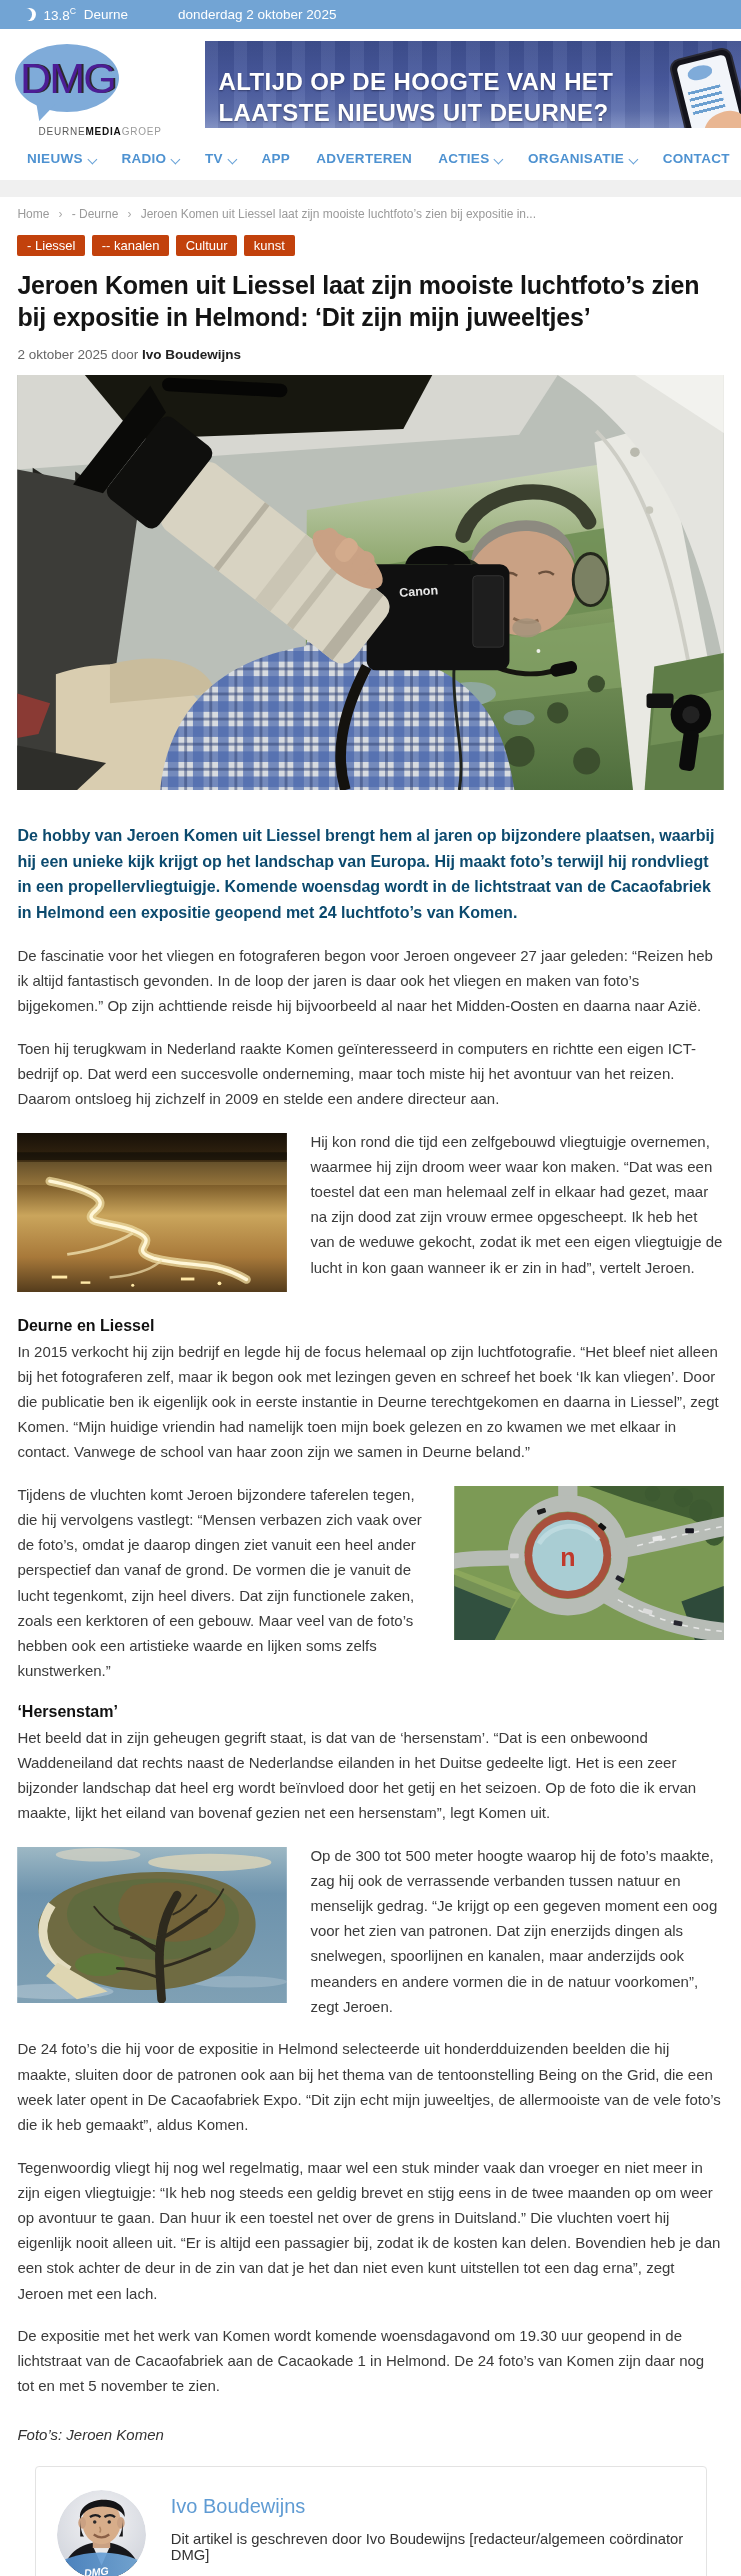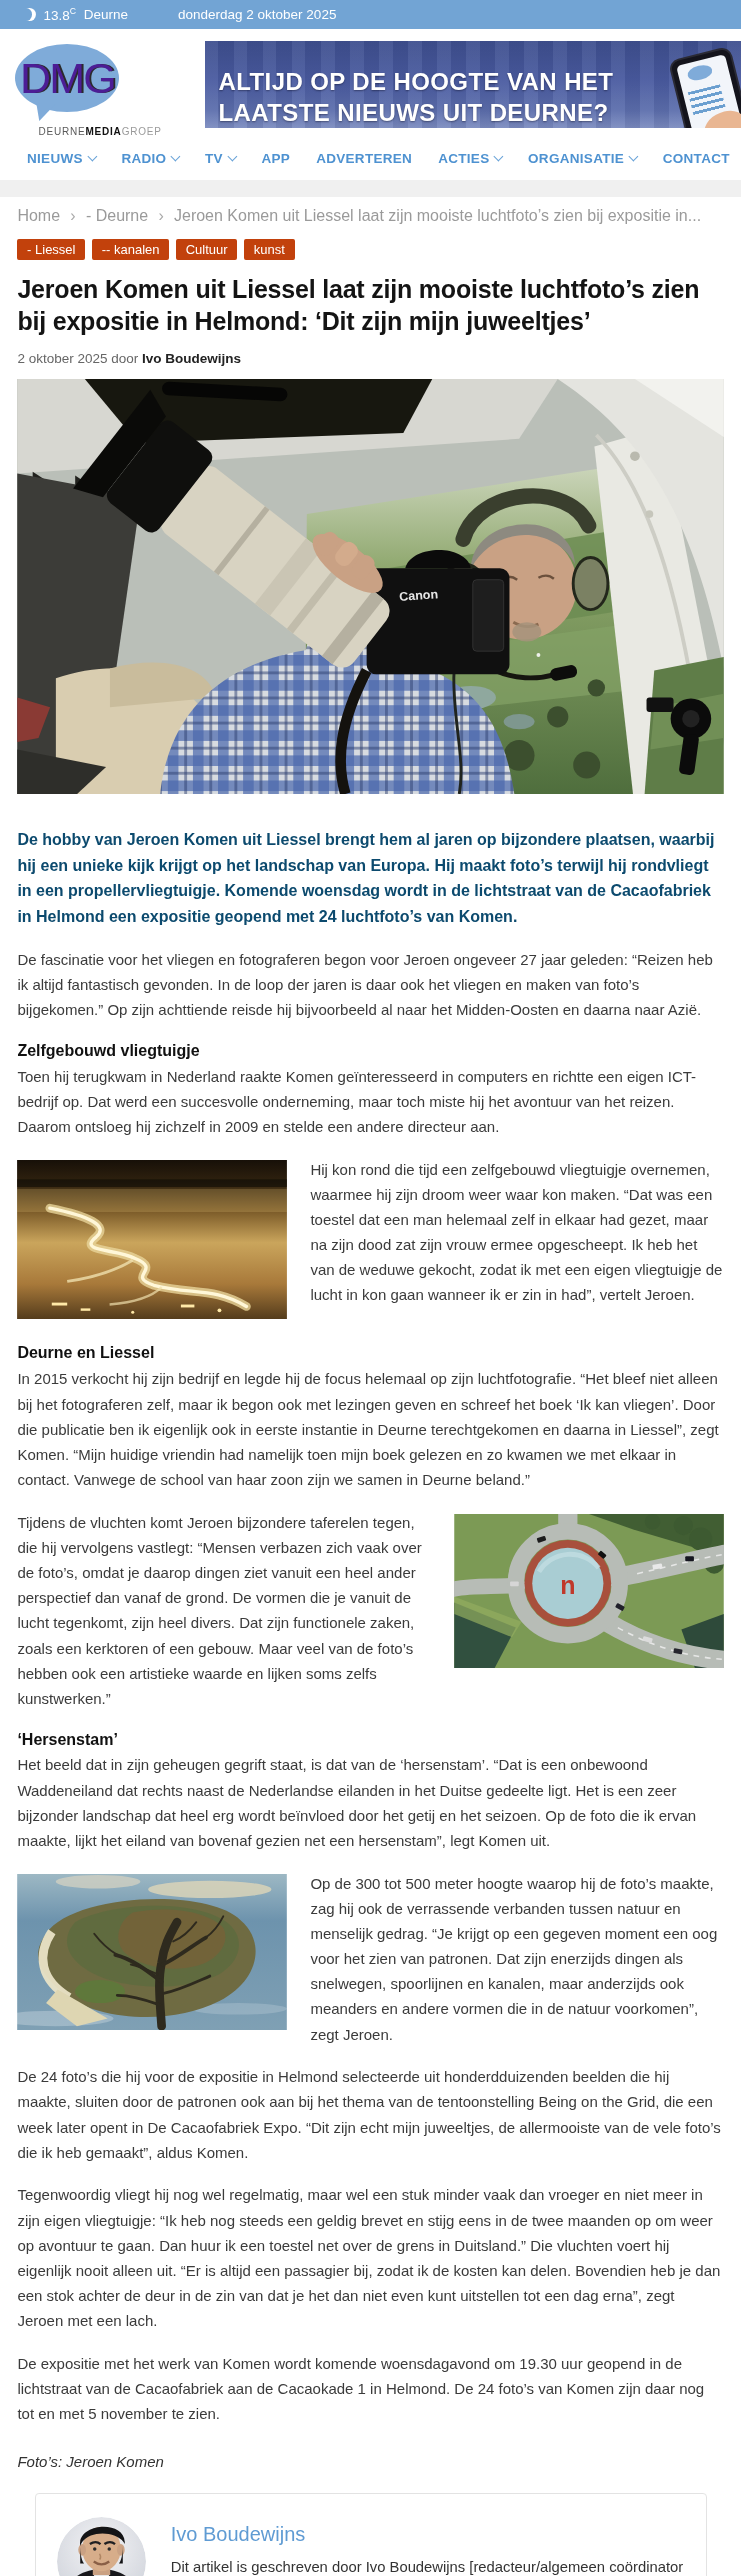--- a/index.html
+++ b/index.html
@@ -26,27 +26,27 @@
   .banner:before{content:"";position:absolute;inset:0;background:repeating-linear-gradient(90deg,rgba(255,255,255,.05) 0 13.5px,rgba(0,0,30,.06) 13.5px 29px);}
   .banner-txt{position:absolute;left:13.5px;top:25px;color:#fff;font-weight:bold;font-size:24px;line-height:1.32;letter-spacing:0.4px;text-shadow:0 1px 1.9px rgba(0,0,20,.4);}
   .phone{position:absolute;right:1.9px;top:13.5px;width:60px;height:89px;background:#14141c;border-radius:8.7px;transform:rotate(-14deg);box-shadow:0 0 0 1.9px #2a2a34;}
   .phone-screen{position:absolute;inset:4.8px;background:#f2f5fa;border-radius:4.8px;}
   .phone-logo{position:absolute;left:13.5px;top:9.7px;width:25px;height:14.5px;background:#7fabd9;border-radius:50%;}
   .phone-lines{position:absolute;left:9.7px;top:33px;width:33px;height:25px;background:repeating-linear-gradient(180deg,#6b9fd0 0 2.9px,transparent 2.9px 6.8px);}
   .hand{position:absolute;right:-5.8px;top:71px;width:44px;height:39px;background:#e9b692;border-radius:50% 40% 10% 50%;transform:rotate(-18deg);}
 
   
   .nav{display:flex;align-items:center;gap:26px;padding:7.7px 0 9.7px 27px;white-space:nowrap;overflow:hidden;}
-  .nav a{color:#4e92d1;font-weight:bold;font-size:13.5px;letter-spacing:0.3px;text-decoration:none;display:inline-flex;align-items:center;}
+  .nav a{color:#4e92d1;font-weight:bold;font-size:13.5px;letter-spacing:0.3px;text-decoration:none;display:inline-flex;align-items:flex-end;}
   .chev{width:5.8px;height:5.8px;border-right:1.9px solid #4e92d1;border-bottom:1.9px solid #4e92d1;transform:rotate(45deg);display:inline-block;margin-left:5.8px;margin-bottom:2.9px;opacity:.85;}
 
   .grayband{height:16.4px;background:#f0f0f0;margin-top:4.8px;}
 
   
-  .crumbs{margin:10.6px 17.4px 0;font-size:16px;color:#9a9a9a;white-space:nowrap;overflow:hidden;}
+  .crumbs{margin:10.6px 17.4px 0;font-size:12px;color:#9a9a9a;white-space:nowrap;overflow:hidden;}
   .crumbs a{color:#9a9a9a;text-decoration:none;cursor:pointer;}
   .crumb-sep{margin:0 5.8px;color:#aaa;}
   .tags{margin:13.5px 17.4px 0;display:flex;gap:6.8px;}
   .tag{background:#c2410c;color:#fff;font-size:13px;padding:2.9px 9.7px 3.9px;border-radius:1.9px;cursor:pointer;}
 
   
   .article{margin:0 17.4px;width:707px;}
   h1.title{margin:13.5px 0 0;font-size:25px;line-height:1.27;color:#141414;letter-spacing:-0.2px;}
   .meta{margin-top:14px;font-size:13.5px;color:#666;}
   .meta b{color:#222;}
@@ -268,21 +268,20 @@
       <rect x="688" y="368" width="16" height="42" rx="5" fill="#0b0b0b" transform="rotate(8 696 389)"></rect>
       <rect x="652" y="330" width="28" height="15" rx="3" fill="#111"></rect>
       <polygon points="0,384 92,402 62,430 0,430" fill="#2e2e2a"></polygon>
     </svg>
   </figure>
 
   <p class="intro">De hobby van Jeroen Komen uit Liessel brengt hem al jaren op bijzondere plaatsen, waarbij hij een unieke kijk krijgt op het landschap van Europa. Hij maakt foto’s terwijl hij rondvliegt in een propellervliegtuigje. Komende woensdag wordt in de lichtstraat van de Cacaofabriek in Helmond een expositie geopend met 24 luchtfoto’s van Komen.</p>
 
   <p class="para">De fascinatie voor het vliegen en fotograferen begon voor Jeroen ongeveer 27 jaar geleden: “Reizen heb ik altijd fantastisch gevonden. In de loop der jaren is daar ook het vliegen en maken van foto’s bijgekomen.” Op zijn achttiende reisde hij bijvoorbeeld al naar het Midden-Oosten en daarna naar Azië.</p>
 
-  <h2 class="subhead">Zelfgebouwd vliegtuigje</h2>
   <p class="para">Toen hij terugkwam in Nederland raakte Komen geïnteresseerd in computers en richtte een eigen ICT-bedrijf op. Dat werd een succesvolle onderneming, maar toch miste hij het avontuur van het reizen. Daarom ontsloeg hij zichzelf in 2009 en stelde een andere directeur aan.</p>
 
   <div class="para imgblock">
     <span class="float-l">
       <svg class="inline-img" width="270" height="159" viewBox="0 0 280 165" xmlns="http://www.w3.org/2000/svg">
         <defs>
             <linearGradient id="gold" x1="0" y1="0" x2="0" y2="1">
           <stop offset="0" stop-color="#171008"></stop>
               <stop offset=".14" stop-color="#30220f"></stop>
               <stop offset=".32" stop-color="#7a5a28"></stop>

